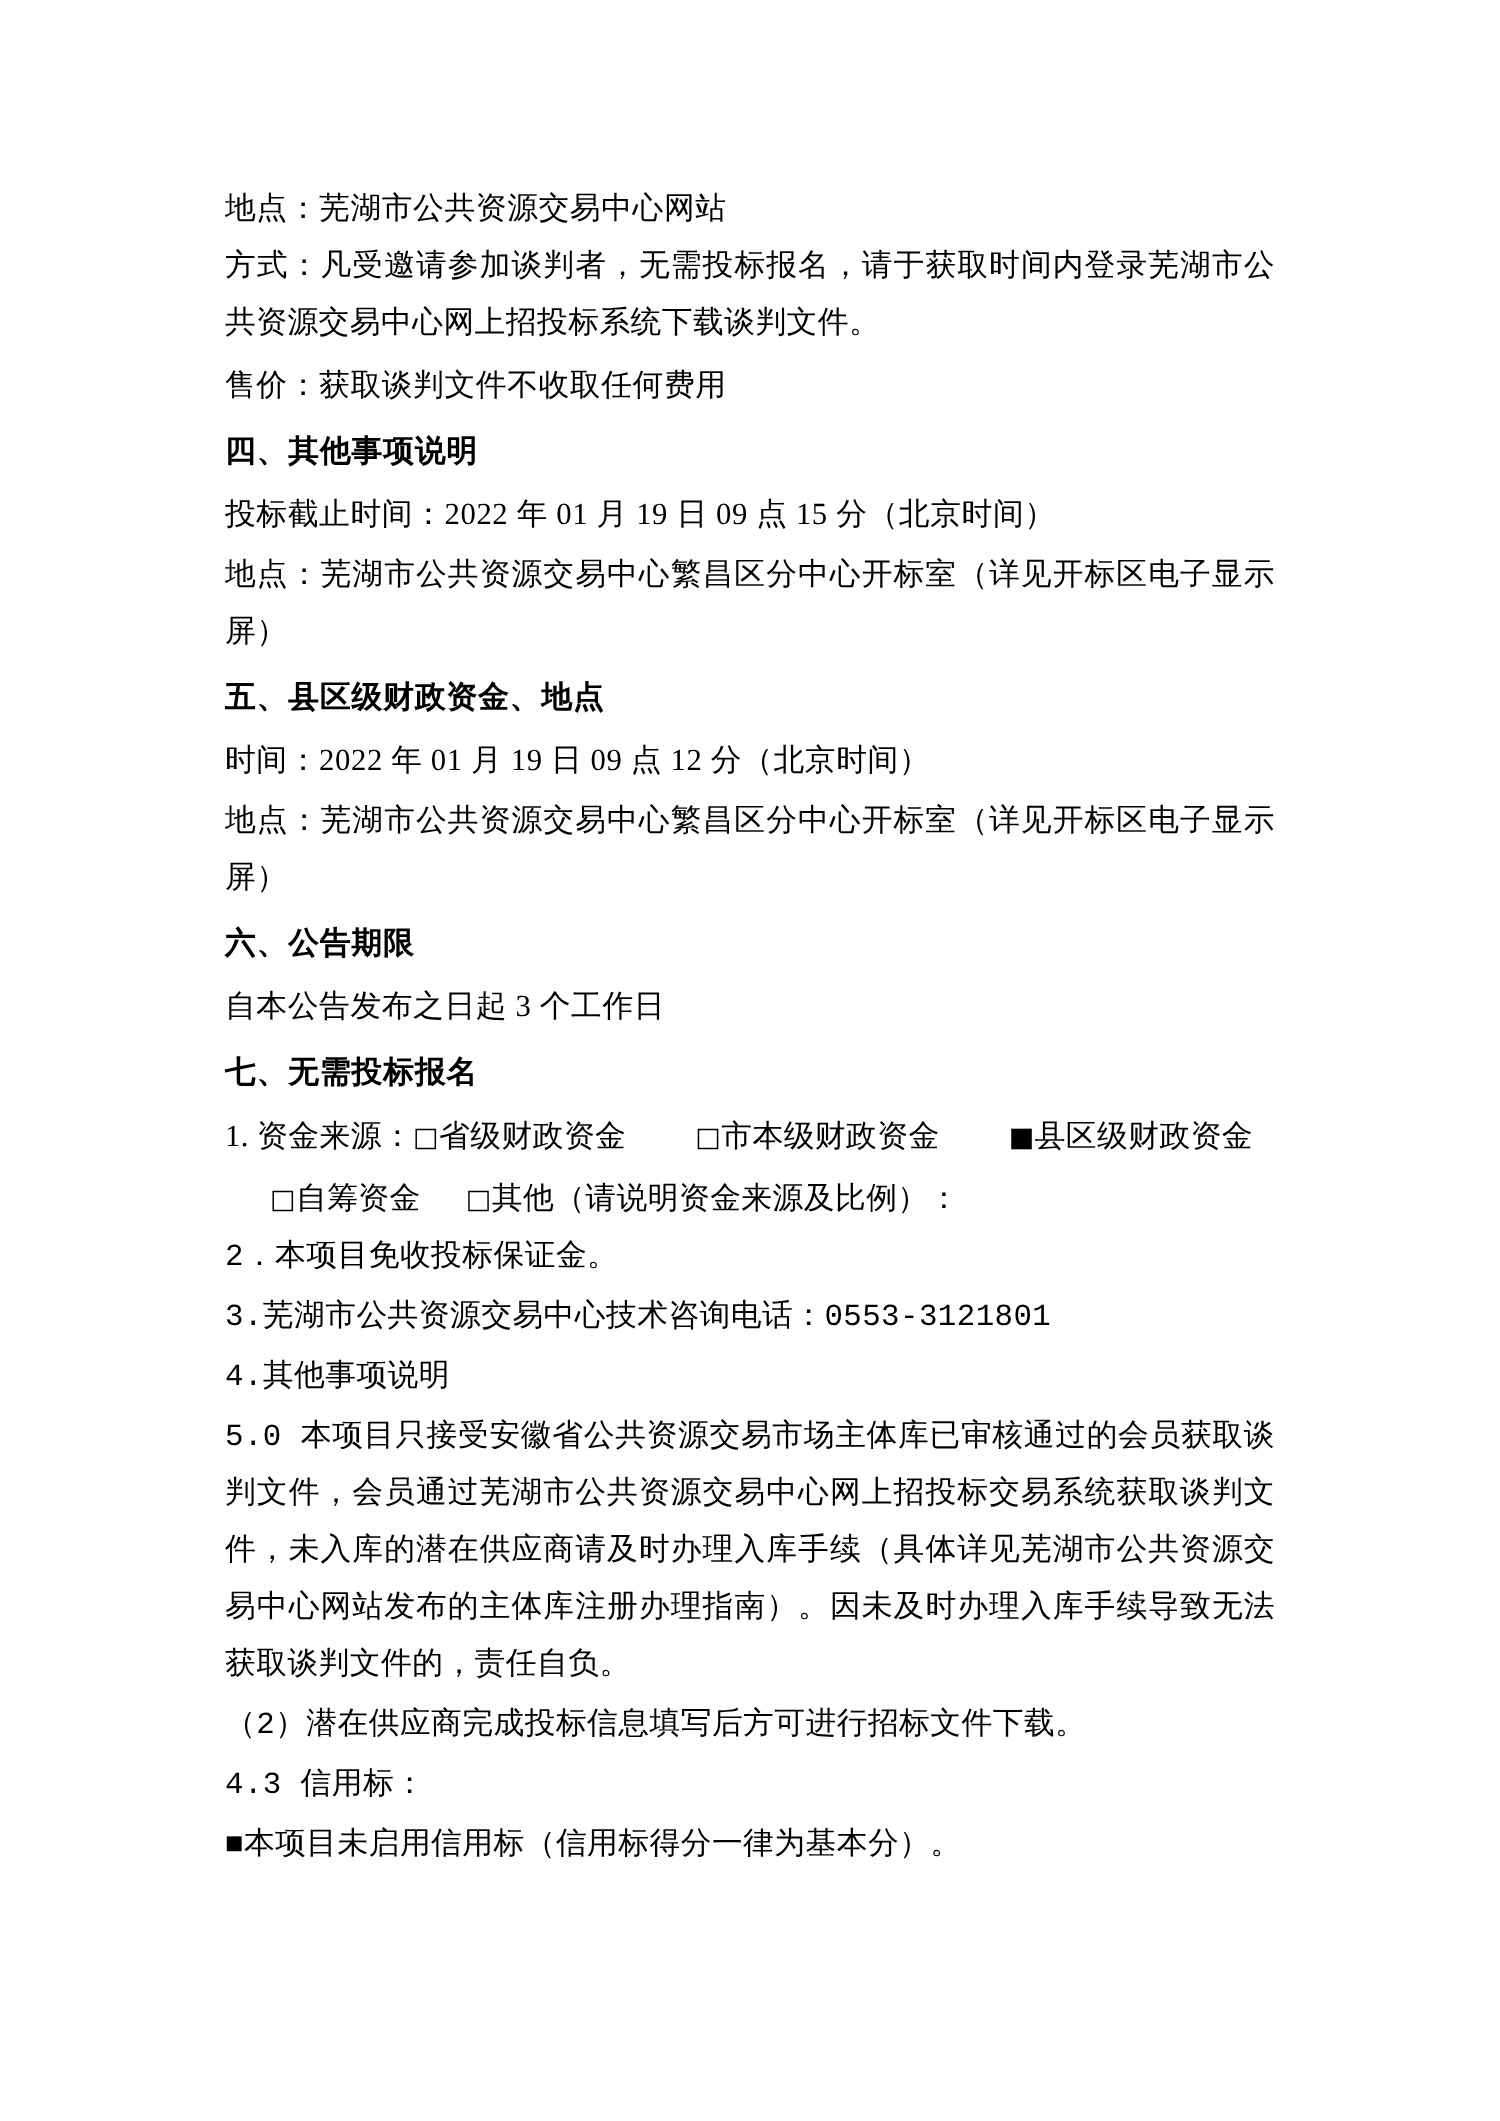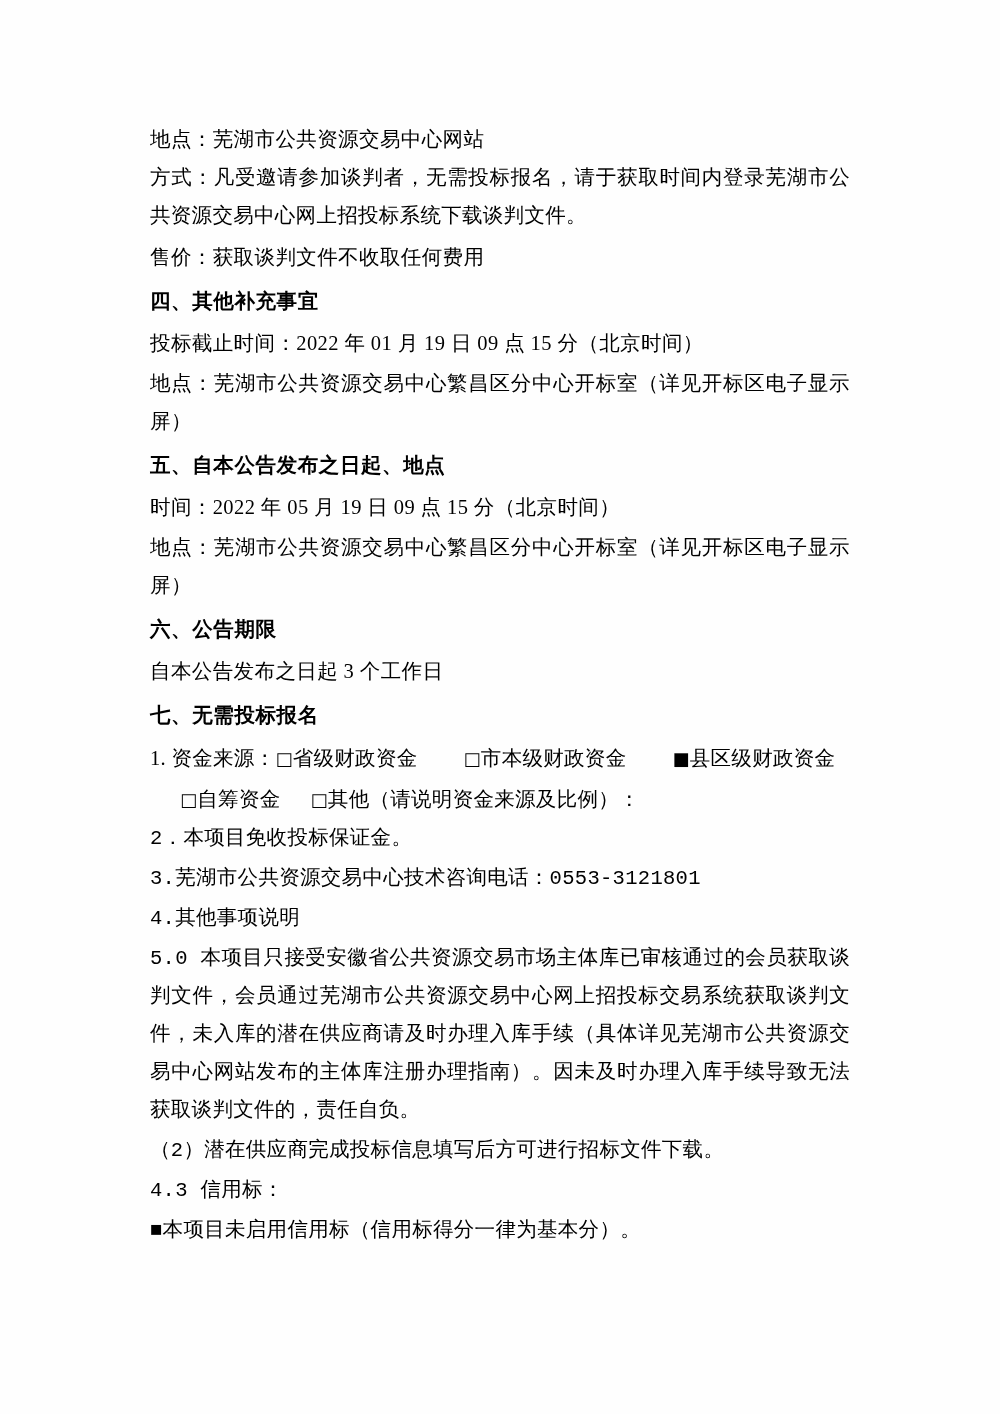--- a/index.html
+++ b/index.html
@@ -66,26 +66,26 @@
 </head>
 <body>
 
 <div class="page">
   <div class="doc-body">
 
     <p class="line">地点：芜湖市公共资源交易中心网站</p>
     <p class="para">方式：凡受邀请参加谈判者，无需投标报名，请于获取时间内登录芜湖市公共资源交易中心网上招投标系统下载谈判文件。</p>
     <p class="line">售价：获取谈判文件不收取任何费用</p>
 
-    <p class="heading">四、其他补充事宜</p>
+    <p class="heading">四、其他事项说明</p>
     <p class="line">投标截止时间：2022 年 01 月 19 日 09 点 15 分（北京时间）</p>
     <p class="line">地点：芜湖市公共资源交易中心繁昌区分中心开标室（详见开标区电子显示屏）</p>
 
-    <p class="heading">五、自本公告发布之日起、地点</p>
-    <p class="line">时间：2022 年 05 月 19 日 09 点 15 分（北京时间）</p>
+    <p class="heading">五、县区级财政资金、地点</p>
+    <p class="line">时间：2022 年 01 月 19 日 09 点 12 分（北京时间）</p>
     <p class="line">地点：芜湖市公共资源交易中心繁昌区分中心开标室（详见开标区电子显示屏）</p>
 
     <p class="heading">六、公告期限</p>
     <p class="line">自本公告发布之日起 3 个工作日</p>
 
     <p class="heading">七、无需投标报名</p>
 
     <p class="funding-line">
       <span>1. 资金来源：</span><span class="box-empty">□</span><span>省级财政资金</span><span class="gap-wide"></span><span class="box-empty">□</span><span>市本级财政资金</span><span class="gap-wide"></span><span class="box-filled">■</span><span>县区级财政资金</span><span class="gap-mid"></span><span class="box-empty">□</span><span>自筹资金</span><span class="gap-mid"></span><span class="box-empty">□</span><span>其他（请说明资金来源及比例）：</span>
     </p>

